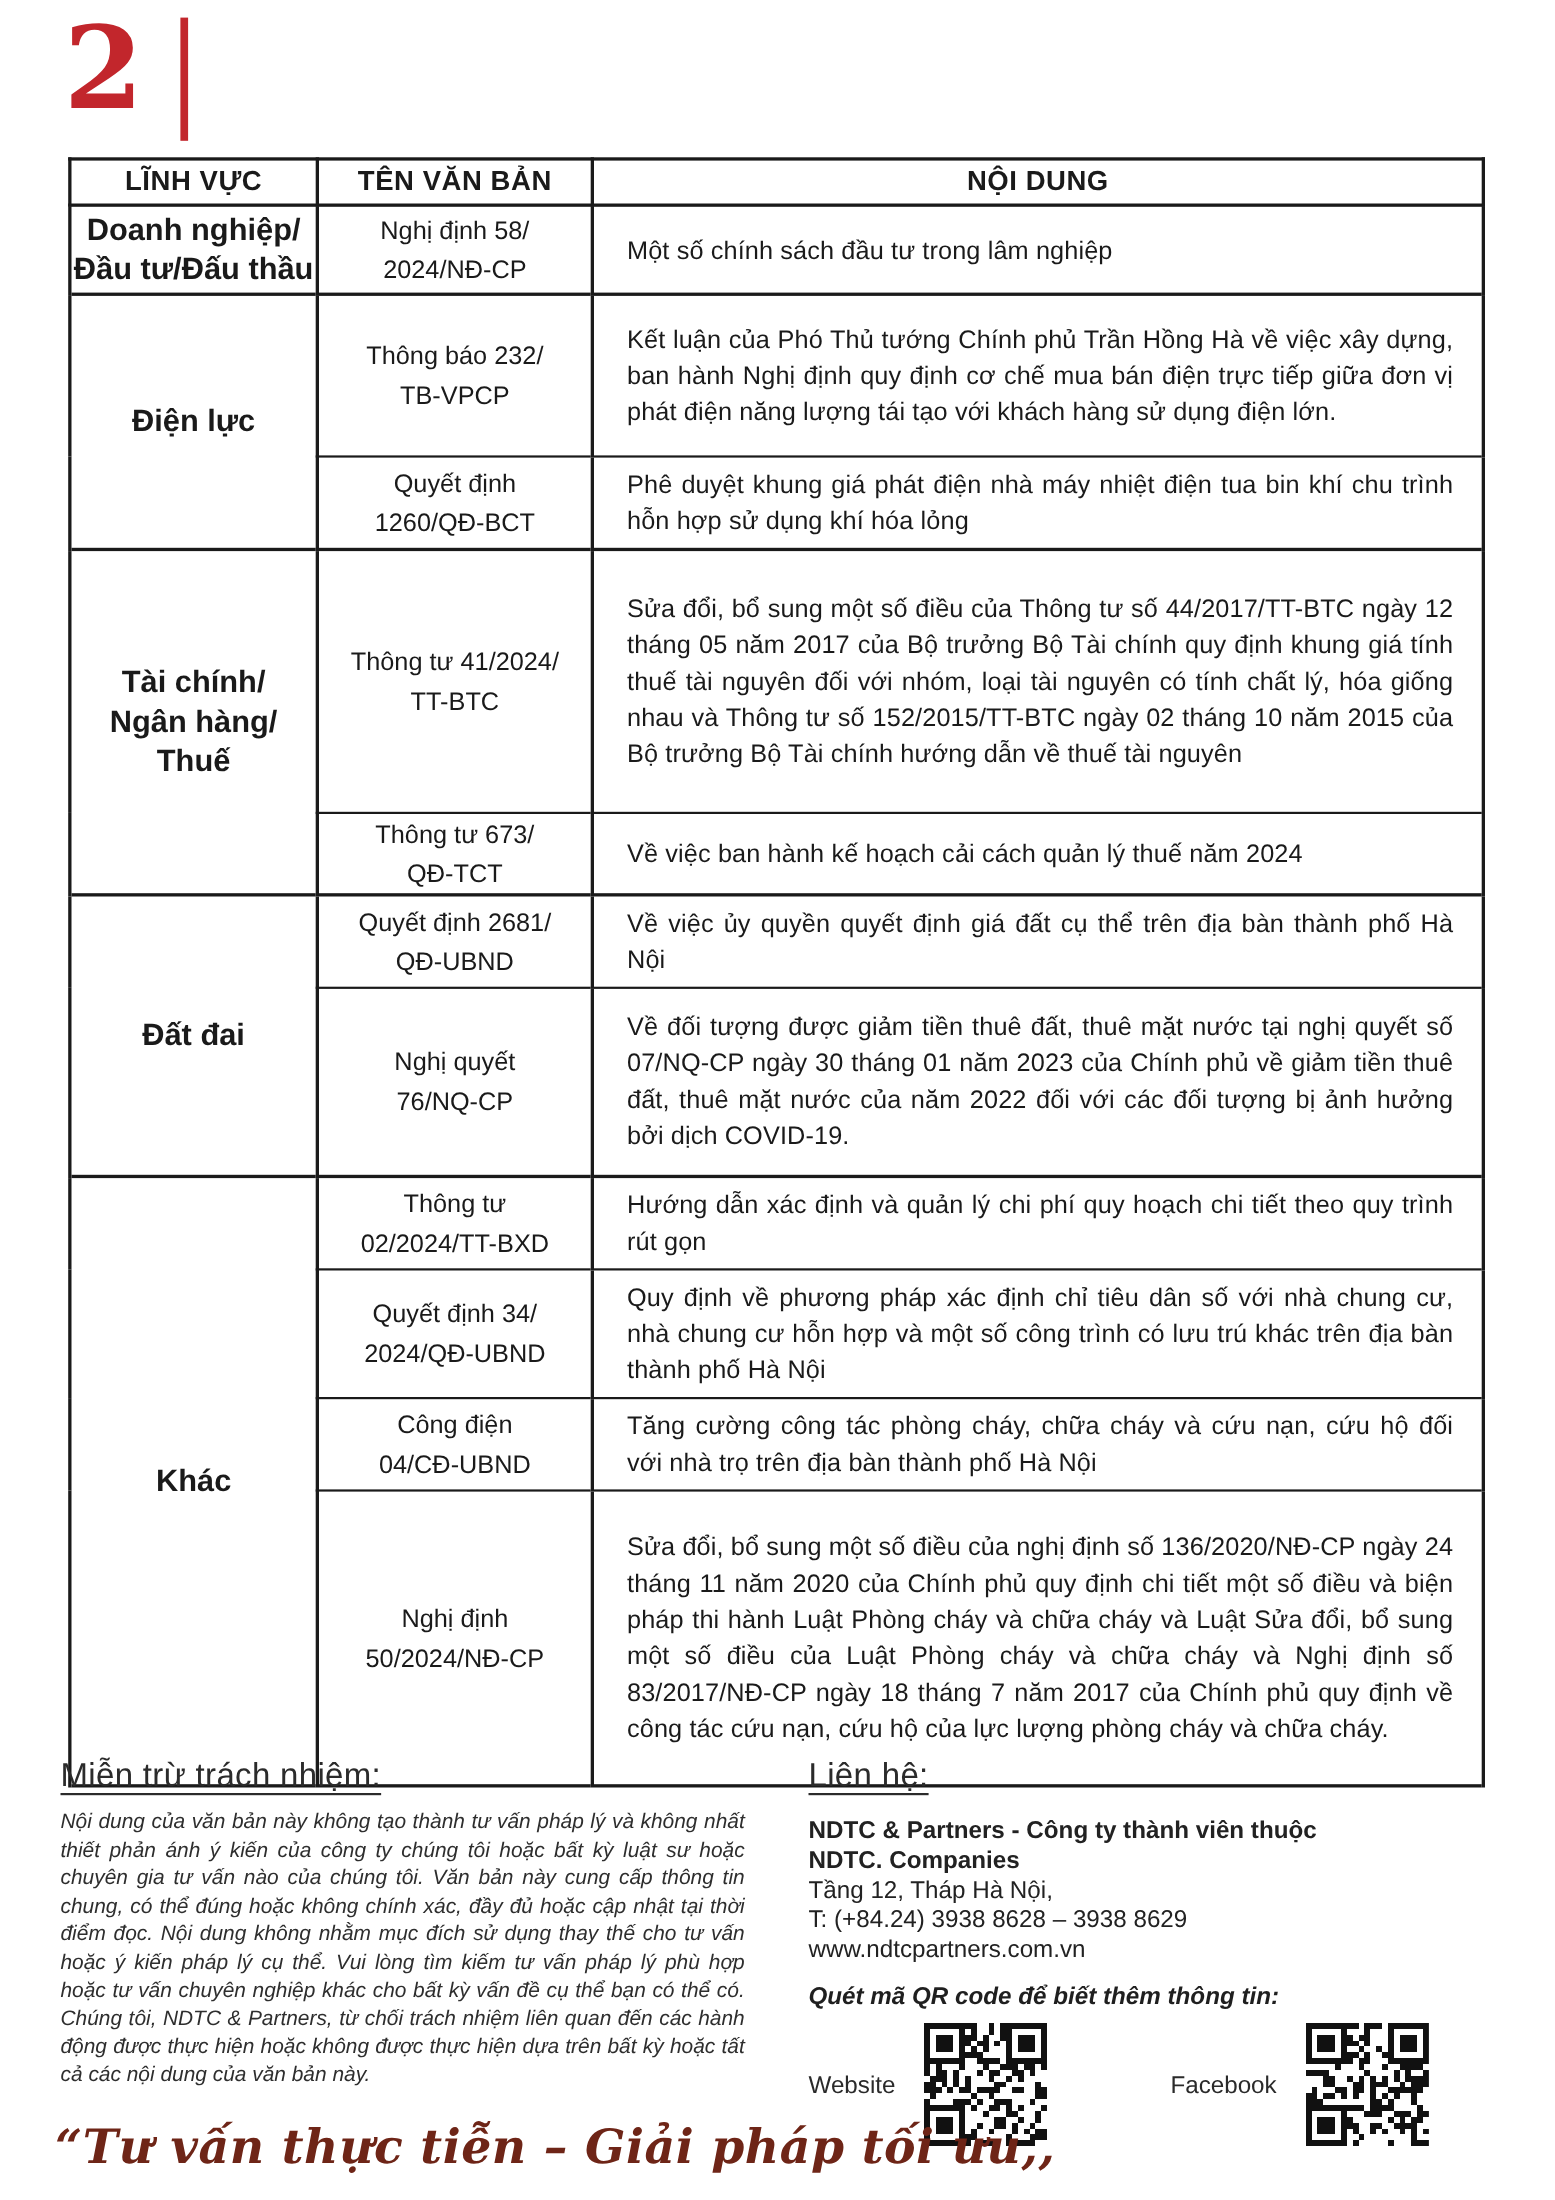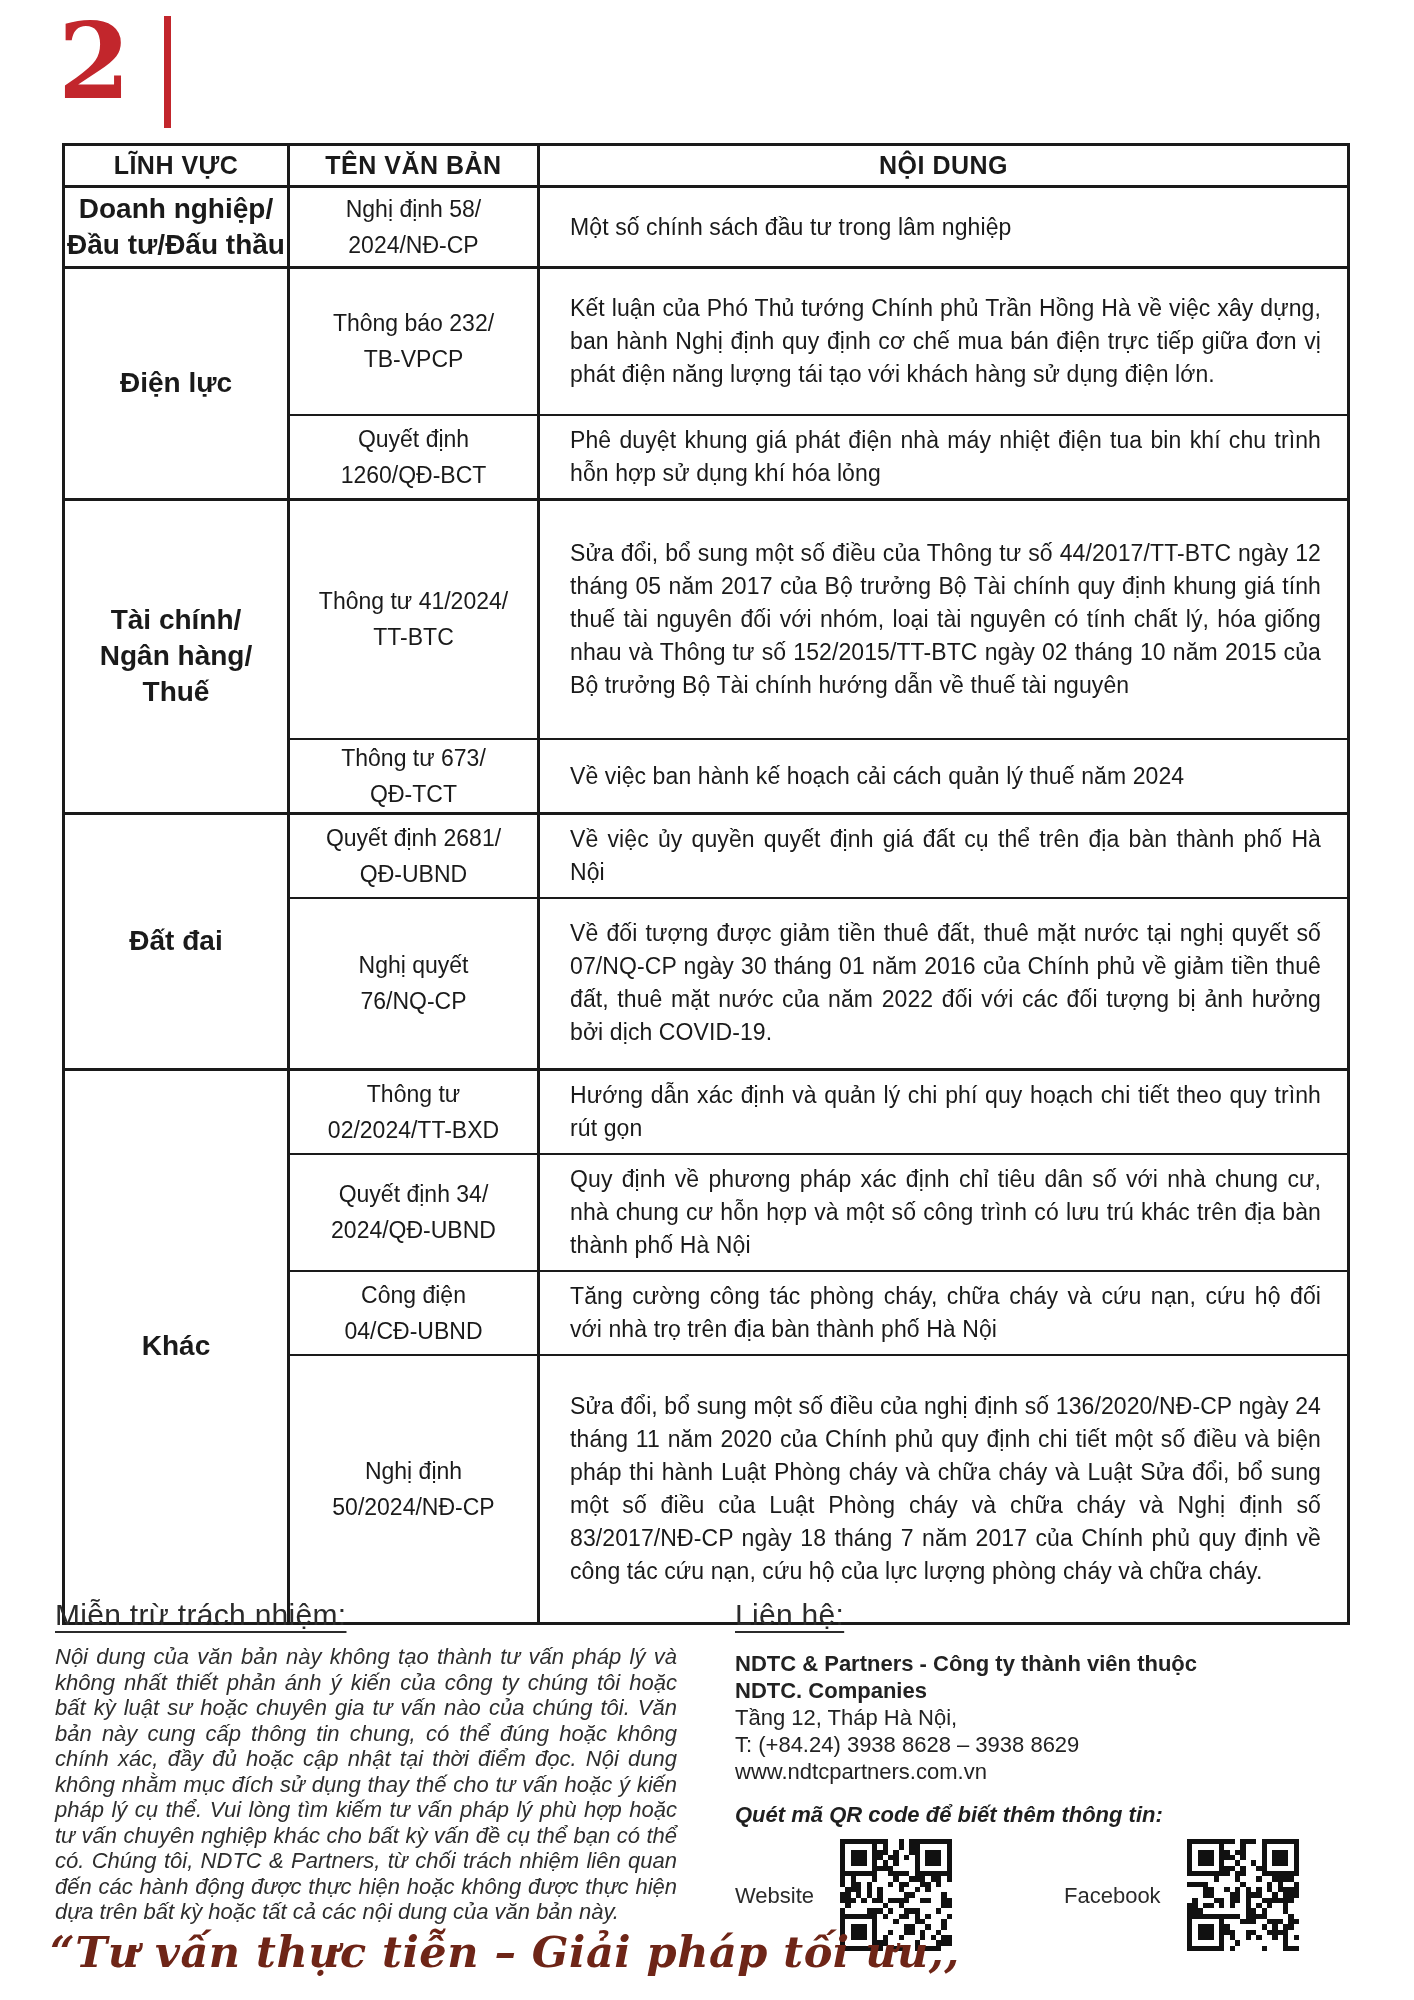--- a/index.html
+++ b/index.html
@@ -62,21 +62,21 @@
   tr.rh4{height:240px} tr.rh5{height:72px} tr.rh6{height:84px}
   tr.rh7{height:171px} tr.rh8{height:79px} tr.rh9{height:108px}
   tr.rh10{height:70px} tr.rh11{height:269px}
   
   .footer-heading{
     font-size:30px;font-weight:normal;color:#2b2b2b;letter-spacing:0.3px;
     text-decoration:underline;text-underline-offset:6px;text-decoration-thickness:2px;
   }
   .footer-left{position:absolute;left:55px;top:1598px;width:622px;}
   .disclaimer-body{
-    margin-top:12px;font-style:italic;font-size:22px;line-height:25.5px;
+    margin-top:12px;font-style:italic;font-size:19px;line-height:25.5px;
     text-align:justify;color:#2e2e2e;
   }
   .footer-right{position:absolute;left:735px;top:1598px;width:665px;}
   .contact-lines{margin-top:18px;font-size:22px;line-height:27px;color:#222;}
   .contact-company{font-weight:bold;white-space:pre-line;}
   .contact-link{cursor:pointer;}
   .qr-heading{
     margin-top:16px;font-size:22px;line-height:28px;
     font-weight:bold;font-style:italic;color:#1f1f1f;
   }
@@ -151,21 +151,21 @@
 
   <tr class="group-start rh6">
     <td class="cell-field" rowspan="2">Đất đai</td>
     <td class="cell-doc">Quyết định 2681/
 QĐ-UBND</td>
     <td class="cell-content">Về việc ủy quyền quyết định giá đất cụ thể trên địa bàn thành phố Hà Nội</td>
   </tr>
   <tr class="rh7">
     <td class="cell-doc">Nghị quyết
 76/NQ-CP</td>
-    <td class="cell-content">Về đối tượng được giảm tiền thuê đất, thuê mặt nước tại nghị quyết số 07/NQ-CP ngày 30 tháng 01 năm 2016 của Chính phủ về giảm tiền thuê đất, thuê mặt nước của năm 2022 đối với các đối tượng bị ảnh hưởng bởi dịch COVID-19.</td>
+    <td class="cell-content">Về đối tượng được giảm tiền thuê đất, thuê mặt nước tại nghị quyết số 07/NQ-CP ngày 30 tháng 01 năm 2023 của Chính phủ về giảm tiền thuê đất, thuê mặt nước của năm 2022 đối với các đối tượng bị ảnh hưởng bởi dịch COVID-19.</td>
   </tr>
 
   <tr class="group-start rh8">
     <td class="cell-field" rowspan="4">Khác</td>
     <td class="cell-doc">Thông tư
 02/2024/TT-BXD</td>
     <td class="cell-content">Hướng dẫn xác định và quản lý chi phí quy hoạch chi tiết theo quy trình rút gọn</td>
   </tr>
   <tr class="rh9">
     <td class="cell-doc">Quyết định 34/

